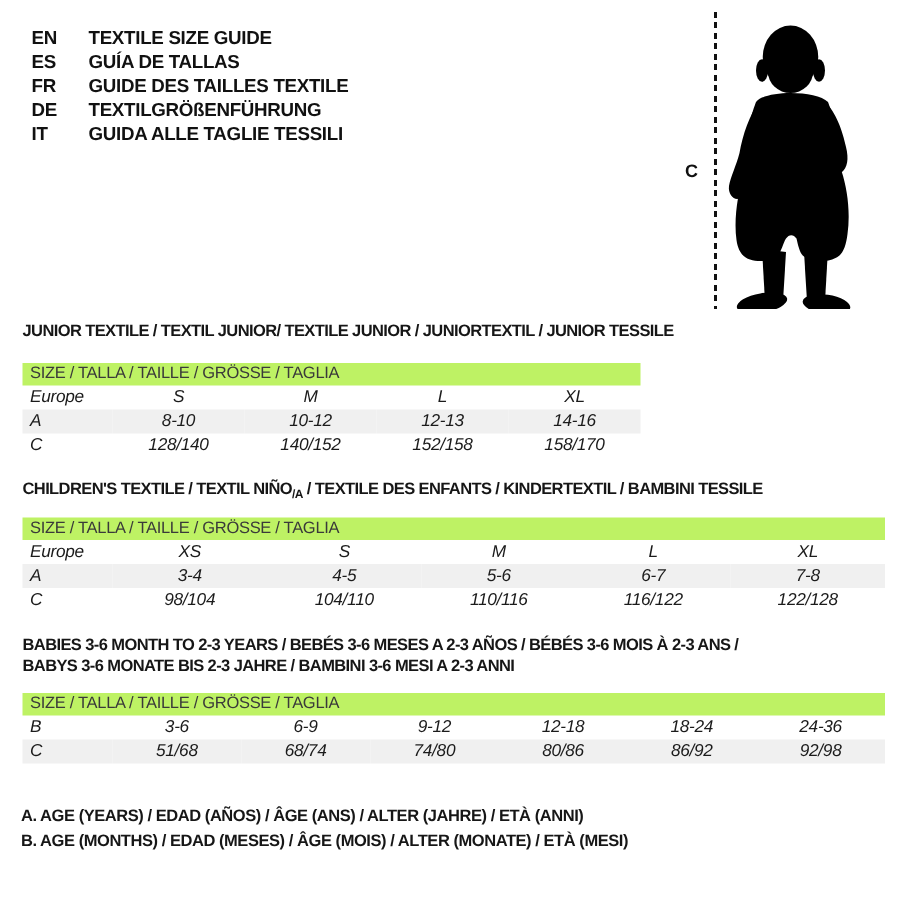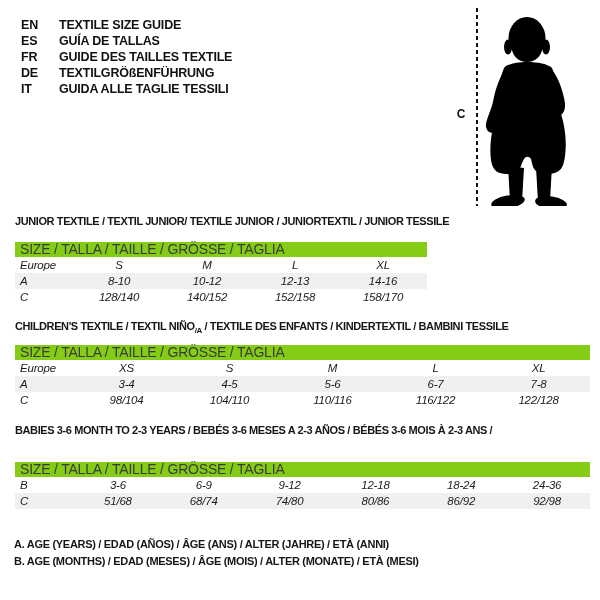--- a/index.html
+++ b/index.html
@@ -26,21 +26,21 @@
     font-weight:bold;font-size:12px;color:#111;}
   .baby-svg{left:484px;top:8px;}
 
   
   .tbl-title{
     font-weight:bold;font-size:11px;letter-spacing:-0.4px;
     line-height:14px;white-space:nowrap;color:#161616;
   }
   .tbl-title.wrap{white-space:normal;width:576px;}
   .size-bar{
-    background:#84cc16;color:#3a3a3a;font-size:14px;line-height:15px;
+    background:#bef264;color:#3a3a3a;font-size:11px;line-height:15px;
     height:15px;padding-left:5px;letter-spacing:-0.2px;white-space:nowrap;
   }
   table.size-table{border-collapse:collapse;table-layout:fixed;}
   table.size-table td{
     height:16px;font-size:11.5px;letter-spacing:-0.2px;color:#1b1b1b;
     text-align:center;padding:0;vertical-align:middle;font-style:italic;
   }
   table.size-table td.lbl{text-align:left;padding-left:5px;}
   tr.shaded td{background:#f0f0f0;}
   col.c-lbl{width:60px;}
@@ -173,20 +173,21 @@
       <td>110/116</td>
       <td>116/122</td>
       <td>122/128</td>
     </tr>
   </tbody>
     </table>
 </div>
 
 <div class="abs tbl-title wrap" style="left:15px;top:423px;">
   <div>BABIES 3-6 MONTH TO 2-3 YEARS / BEBÉS 3-6 MESES A 2-3 AÑOS / BÉBÉS 3-6 MOIS À 2-3 ANS /</div>
+  <div>BABYS 3-6 MONATE BIS 2-3 JAHRE / BAMBINI 3-6 MESI A 2-3 ANNI</div>
 </div>
 <div class="abs t3" style="left:15px;top:462px;width:575px;">
   <div class="size-bar">SIZE / TALLA / TAILLE / GRÖSSE / TAGLIA</div>
   <table class="size-table" style="width:575px;">
     <colgroup>
         <col class="c-lbl">
         <col>
         <col>
         <col>
         <col>

